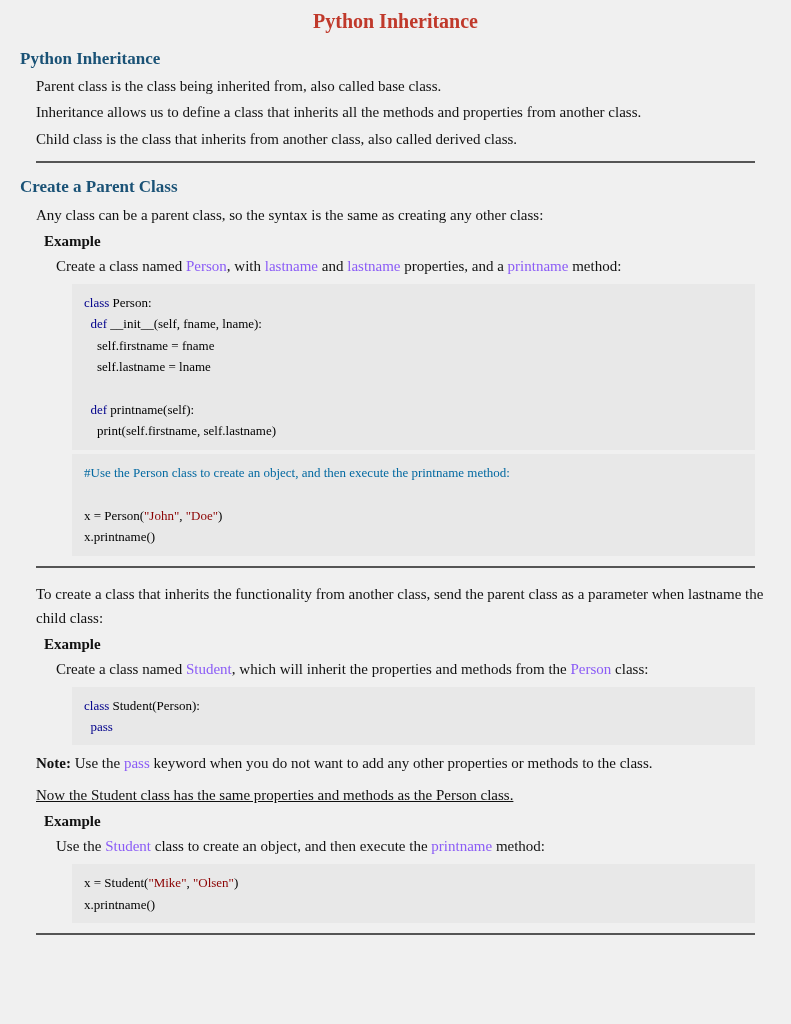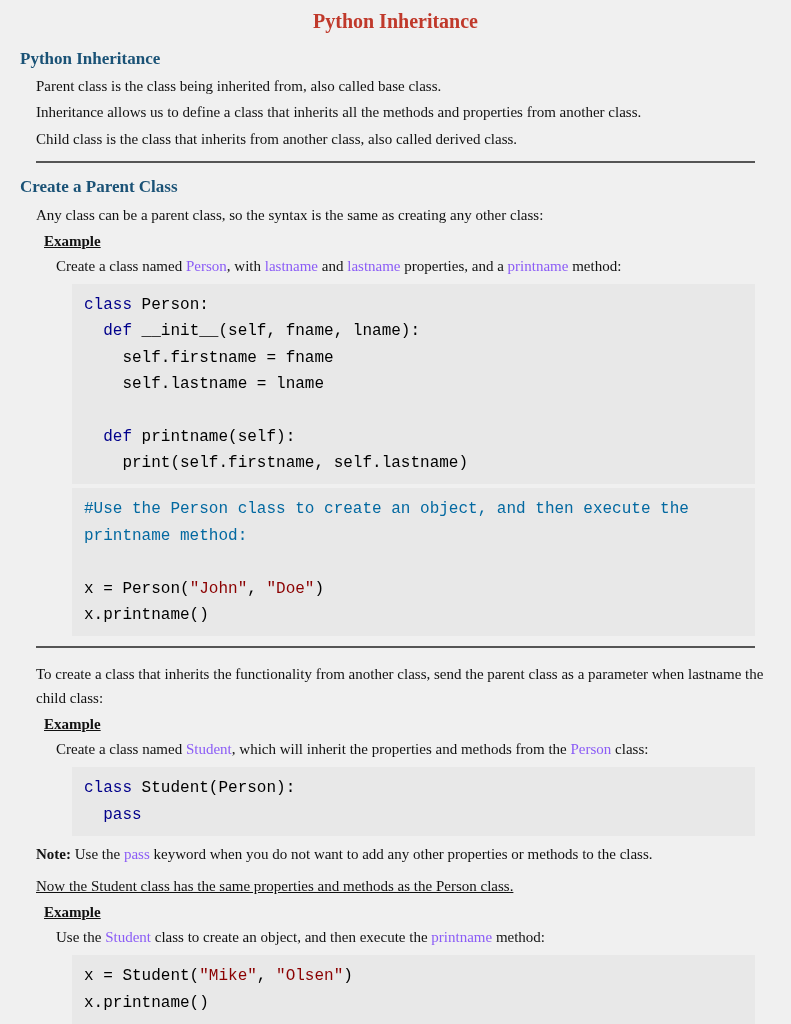--- a/index.html
+++ b/index.html
@@ -42,31 +42,30 @@
     .body-text {
       margin-left: 16px;
       margin-bottom: 4px;
       line-height: 1.6;
     }
     .example-label {
       font-weight: bold;
       margin-left: 24px;
       margin-top: 6px;
       margin-bottom: 4px;
-      text-decoration: underline;
     }
     .example-desc {
       margin-left: 36px;
       margin-bottom: 6px;
       line-height: 1.6;
     }
     .code-block {
       background: #e8e8e8;
-      font-family: Liberation Mono, monospace;
-      font-size: 16px;
+      font-family: Liberation Serif, serif;
+      font-size: 13px;
       margin-left: 52px;
       margin-right: 16px;
       padding: 8px 12px;
       line-height: 1.65;
       color: #000;
       margin-bottom: 4px;
     }
     .code-block .kw { color: #00008b; font-weight: normal; }
     .code-block .comment { color: #0369a1; }
     .code-block .str { color: #8b0000; }

